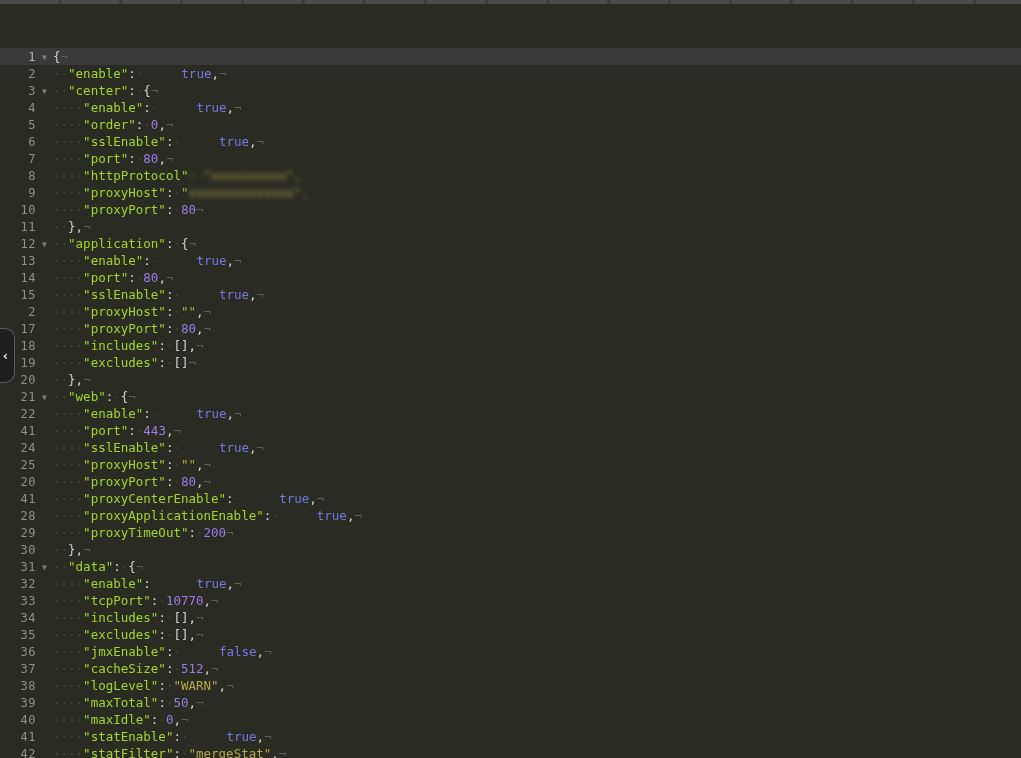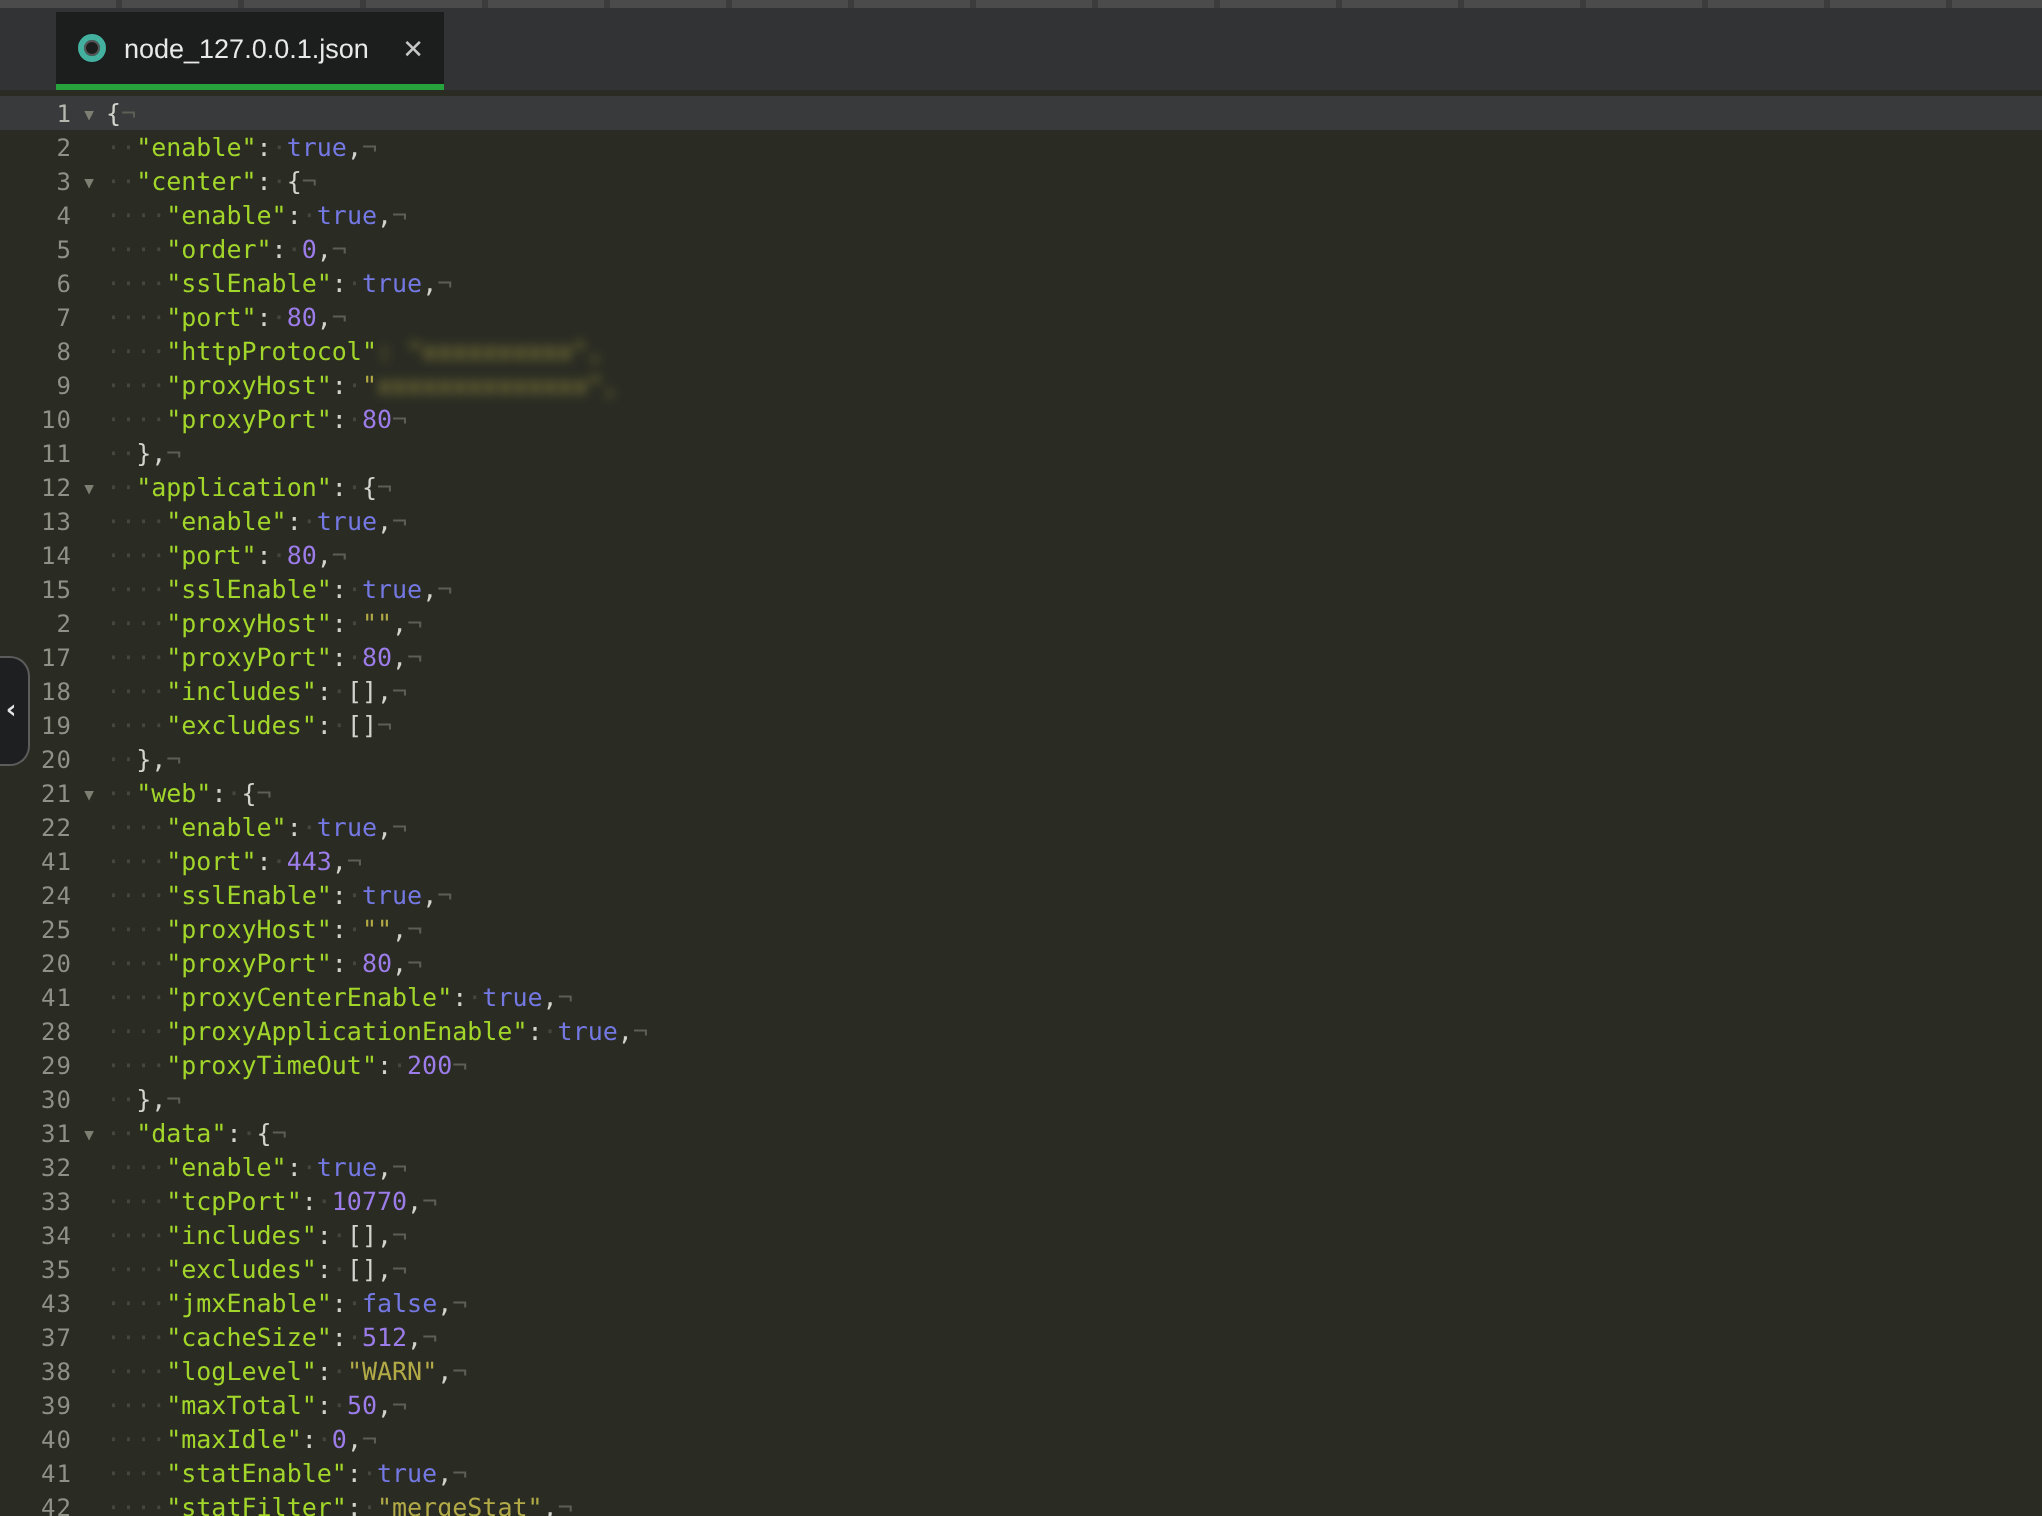--- a/index.html
+++ b/index.html
@@ -44,46 +44,39 @@
   .line{height:17px;line-height:17px;white-space:pre;}
   .line.cur{background:var(--cur-line);}
   .ln{display:inline-block;width:36px;text-align:right;color:var(--gutter);
       font-size:12px;letter-spacing:.5px;}
   .cur .ln{color:var(--gutter-active);}
   .fold{display:inline-block;width:17px;text-align:center;color:#7d7f73;font-size:8px;
         vertical-align:1px;cursor:pointer;}
   .k{color:var(--key-green);}
   .s{color:var(--string-olive);}
   .n{color:var(--number-violet);}
-  .b{color:var(--boolean-blue);}
+  .b{color:var(--boolean-blue);margin-left:38px;}
   .p{color:var(--punct);}
   .w{color:var(--ws);}
   .e{color:var(--eol);}
   .blur{filter:blur(2.6px);opacity:.9;}
   
   .side-toggle{position:absolute;left:-1px;top:283px;width:16px;height:55px;
        background:#1e1f20;border:1px solid #5c5c5c;border-left:none;
        border-radius:0 10px 10px 0;display:flex;align-items:center;justify-content:center;
        cursor:pointer;z-index:5;}
   .side-toggle span{color:#e3e3e3;font-size:13px;font-weight:bold;
        font-family:"DejaVu Sans",sans-serif;margin-left:-2px;}
 </style>
 </head>
 <body>
 
 <div class="app">
   <div class="top-strip"></div>
 
-  <div class="tab-bar">
-    <div class="tab">
-      <span class="tab-icon"></span>
-      <span class="tab-title">node_127.0.0.1.json</span>
-      <span class="tab-close">✕</span>
-    </div>
-  </div>
 
   <div class="editor">
     <div id="code-lines">
         <div class="line cur"><span class="ln">1</span><span class="fold">▼</span><span><span class="p">{</span><span class="e">¬</span></span></div>
         <div class="line"><span class="ln">2</span><span class="fold"></span><span><span class="w">··</span><span class="k">"enable"</span><span class="p">:</span><span class="w">·</span><span class="b">true</span><span class="p">,</span><span class="e">¬</span></span></div>
         <div class="line"><span class="ln">3</span><span class="fold">▼</span><span><span class="w">··</span><span class="k">"center"</span><span class="p">:</span><span class="w">·</span><span class="p">{</span><span class="e">¬</span></span></div>
         <div class="line"><span class="ln">4</span><span class="fold"></span><span><span class="w">····</span><span class="k">"enable"</span><span class="p">:</span><span class="w">·</span><span class="b">true</span><span class="p">,</span><span class="e">¬</span></span></div>
         <div class="line"><span class="ln">5</span><span class="fold"></span><span><span class="w">····</span><span class="k">"order"</span><span class="p">:</span><span class="w">·</span><span class="n">0</span><span class="p">,</span><span class="e">¬</span></span></div>
         <div class="line"><span class="ln">6</span><span class="fold"></span><span><span class="w">····</span><span class="k">"sslEnable"</span><span class="p">:</span><span class="w">·</span><span class="b">true</span><span class="p">,</span><span class="e">¬</span></span></div>
         <div class="line"><span class="ln">7</span><span class="fold"></span><span><span class="w">····</span><span class="k">"port"</span><span class="p">:</span><span class="w">·</span><span class="n">80</span><span class="p">,</span><span class="e">¬</span></span></div>
@@ -108,21 +101,21 @@
         <div class="line"><span class="ln">20</span><span class="fold"></span><span><span class="w">····</span><span class="k">"proxyPort"</span><span class="p">:</span><span class="w">·</span><span class="n">80</span><span class="p">,</span><span class="e">¬</span></span></div>
         <div class="line"><span class="ln">41</span><span class="fold"></span><span><span class="w">····</span><span class="k">"proxyCenterEnable"</span><span class="p">:</span><span class="w">·</span><span class="b">true</span><span class="p">,</span><span class="e">¬</span></span></div>
         <div class="line"><span class="ln">28</span><span class="fold"></span><span><span class="w">····</span><span class="k">"proxyApplicationEnable"</span><span class="p">:</span><span class="w">·</span><span class="b">true</span><span class="p">,</span><span class="e">¬</span></span></div>
         <div class="line"><span class="ln">29</span><span class="fold"></span><span><span class="w">····</span><span class="k">"proxyTimeOut"</span><span class="p">:</span><span class="w">·</span><span class="n">200</span><span class="e">¬</span></span></div>
         <div class="line"><span class="ln">30</span><span class="fold"></span><span><span class="w">··</span><span class="p">},</span><span class="e">¬</span></span></div>
         <div class="line"><span class="ln">31</span><span class="fold">▼</span><span><span class="w">··</span><span class="k">"data"</span><span class="p">:</span><span class="w">·</span><span class="p">{</span><span class="e">¬</span></span></div>
         <div class="line"><span class="ln">32</span><span class="fold"></span><span><span class="w">····</span><span class="k">"enable"</span><span class="p">:</span><span class="w">·</span><span class="b">true</span><span class="p">,</span><span class="e">¬</span></span></div>
         <div class="line"><span class="ln">33</span><span class="fold"></span><span><span class="w">····</span><span class="k">"tcpPort"</span><span class="p">:</span><span class="w">·</span><span class="n">10770</span><span class="p">,</span><span class="e">¬</span></span></div>
         <div class="line"><span class="ln">34</span><span class="fold"></span><span><span class="w">····</span><span class="k">"includes"</span><span class="p">:</span><span class="w">·</span><span class="p">[],</span><span class="e">¬</span></span></div>
         <div class="line"><span class="ln">35</span><span class="fold"></span><span><span class="w">····</span><span class="k">"excludes"</span><span class="p">:</span><span class="w">·</span><span class="p">[],</span><span class="e">¬</span></span></div>
-        <div class="line"><span class="ln">43</span><span class="fold"></span><span><span class="w">····</span><span class="k">"jmxEnable"</span><span class="p">:</span><span class="w">·</span><span class="b">false</span><span class="p">,</span><span class="e">¬</span></span></div>
+        <div class="line"><span class="ln">36</span><span class="fold"></span><span><span class="w">····</span><span class="k">"jmxEnable"</span><span class="p">:</span><span class="w">·</span><span class="b">false</span><span class="p">,</span><span class="e">¬</span></span></div>
         <div class="line"><span class="ln">37</span><span class="fold"></span><span><span class="w">····</span><span class="k">"cacheSize"</span><span class="p">:</span><span class="w">·</span><span class="n">512</span><span class="p">,</span><span class="e">¬</span></span></div>
         <div class="line"><span class="ln">38</span><span class="fold"></span><span><span class="w">····</span><span class="k">"logLevel"</span><span class="p">:</span><span class="w">·</span><span class="s">"WARN"</span><span class="p">,</span><span class="e">¬</span></span></div>
         <div class="line"><span class="ln">39</span><span class="fold"></span><span><span class="w">····</span><span class="k">"maxTotal"</span><span class="p">:</span><span class="w">·</span><span class="n">50</span><span class="p">,</span><span class="e">¬</span></span></div>
         <div class="line"><span class="ln">40</span><span class="fold"></span><span><span class="w">····</span><span class="k">"maxIdle"</span><span class="p">:</span><span class="w">·</span><span class="n">0</span><span class="p">,</span><span class="e">¬</span></span></div>
         <div class="line"><span class="ln">41</span><span class="fold"></span><span><span class="w">····</span><span class="k">"statEnable"</span><span class="p">:</span><span class="w">·</span><span class="b">true</span><span class="p">,</span><span class="e">¬</span></span></div>
         <div class="line"><span class="ln">42</span><span class="fold"></span><span><span class="w">····</span><span class="k">"statFilter"</span><span class="p">:</span><span class="w">·</span><span class="s">"mergeStat"</span><span class="p">,</span><span class="e">¬</span></span></div>
       </div>
     <div class="side-toggle">
       <span>‹</span>
     </div>

